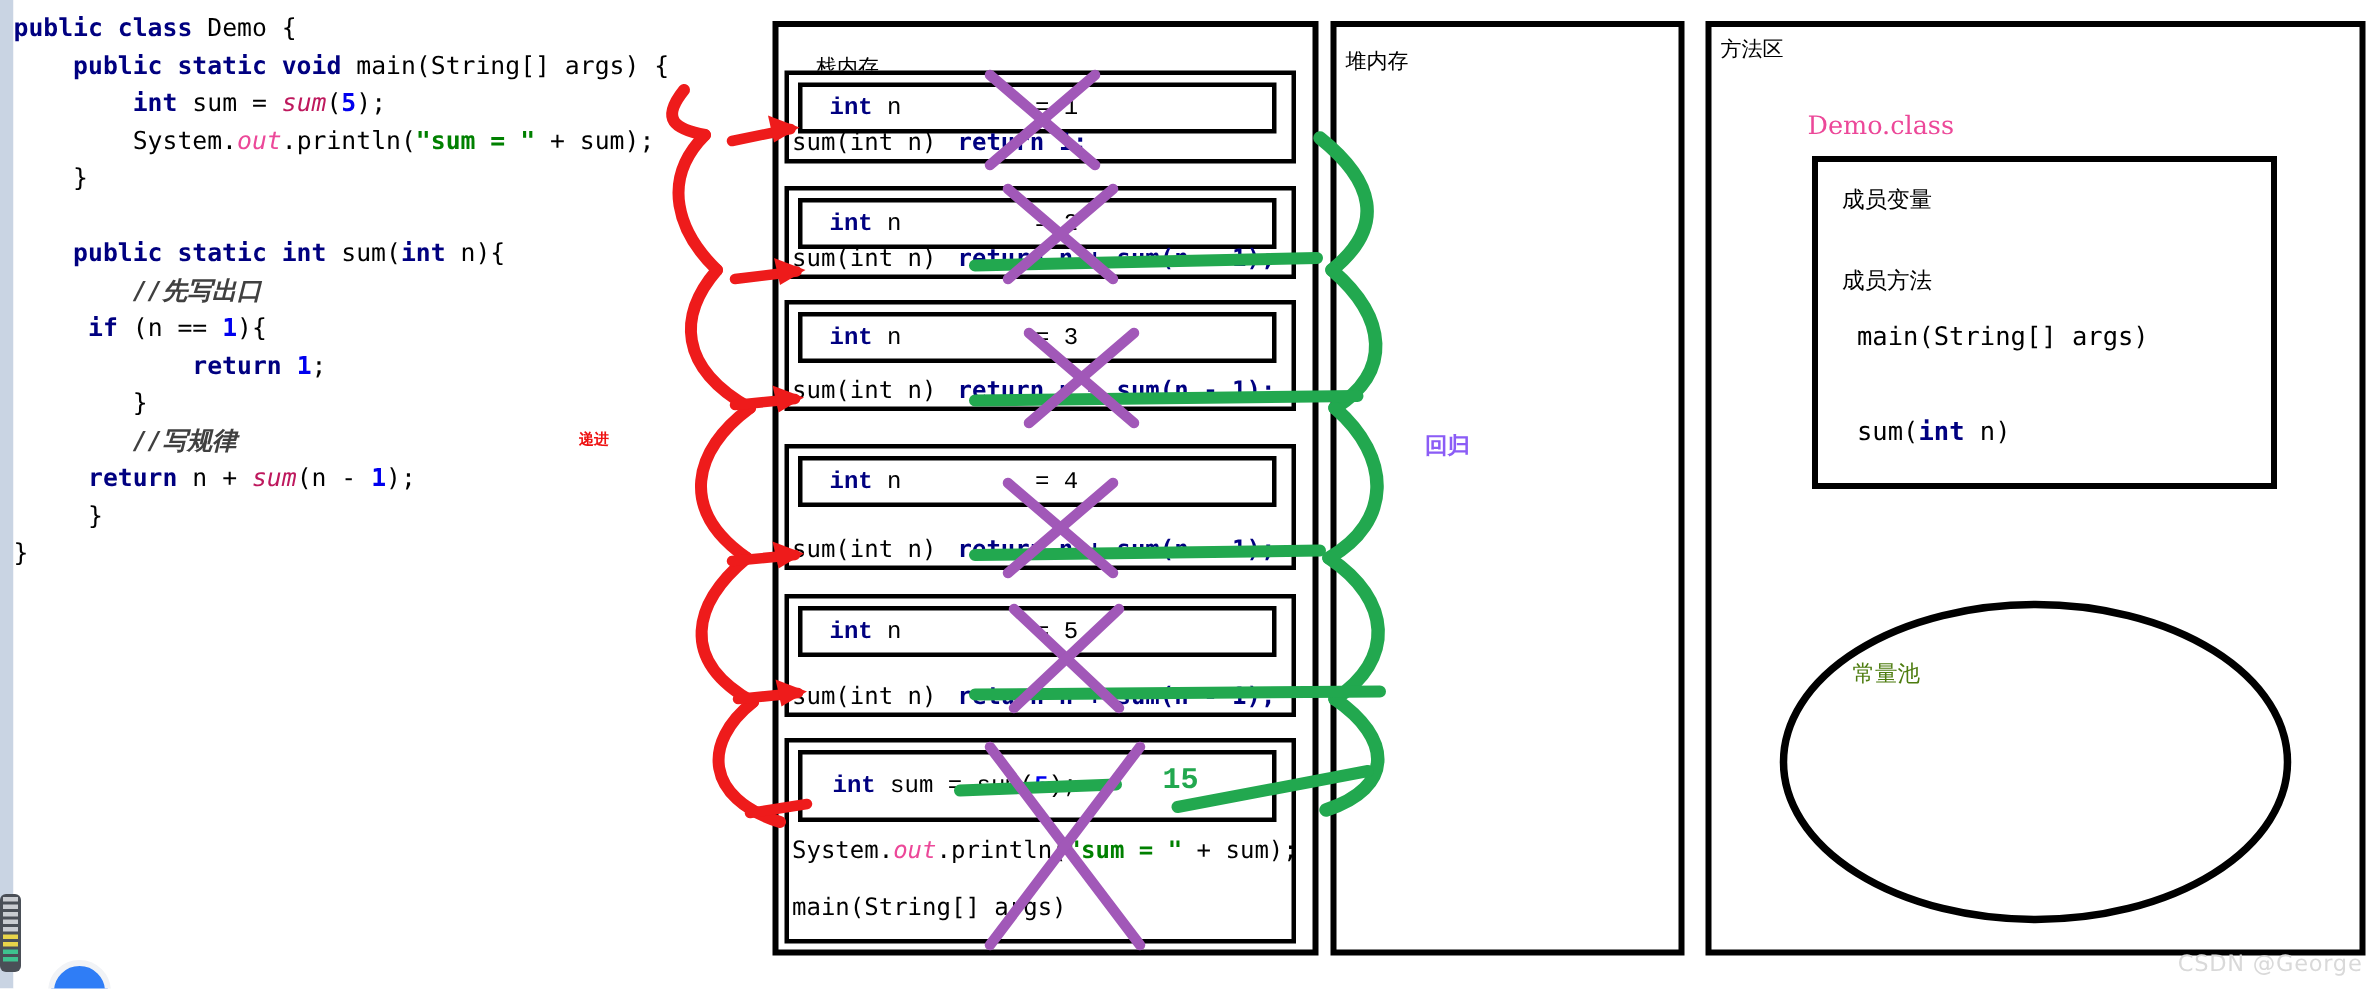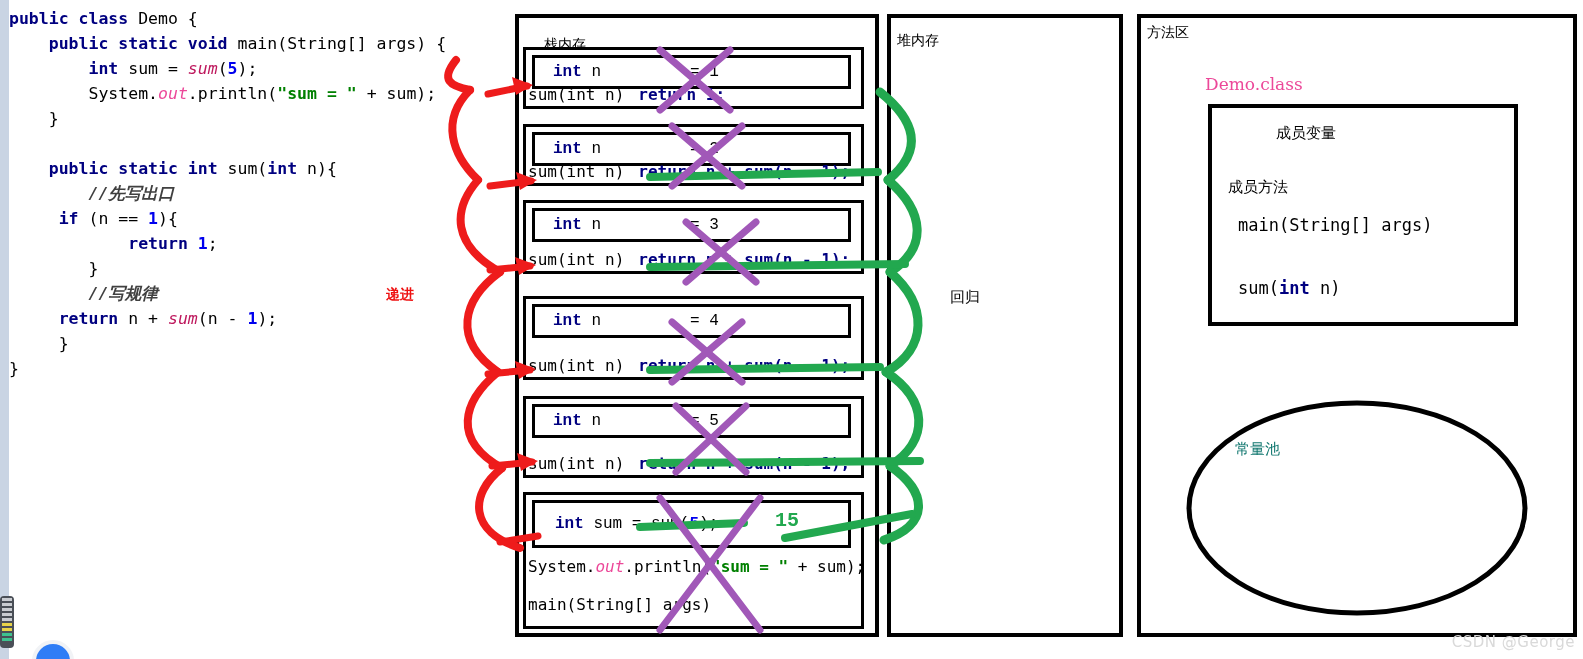--- a/index.html
+++ b/index.html
@@ -27,25 +27,25 @@
   .code-line{height:25px;}
   .kw{color:#000080;font-weight:bold;}
   .num{color:#0000ee;font-weight:bold;}
   .str{color:#008000;font-weight:bold;}
   .fld{color:#ec4899;font-style:italic;}
   .mth{color:#be185d;font-style:italic;}
   .cmt{color:#404040;font-style:italic;font-weight:bold;}
   .plain{color:#000;}
 
   .label-red{
-    position:absolute;color:#ee1111;font-weight:bold;font-size:14px;
+    position:absolute;color:#ee1111;font-weight:bold;font-size:10px;
     font-family:"DejaVu Sans","Liberation Sans",sans-serif;
   }
   .label-green{
-    position:absolute;color:#000000;font-weight:normal;font-size:15px;
+    position:absolute;color:#8b5cf6;font-weight:bold;font-size:15px;
     font-family:"DejaVu Sans","Liberation Sans",sans-serif;
   }
 
   
   .mem-box{position:absolute;border:4px solid #000;background:#fff;box-sizing:border-box;}
   .mem-title{
     position:absolute;font-size:14px;color:#000;
     font-family:"DejaVu Sans","Liberation Sans",sans-serif;
     white-space:nowrap;
   }
@@ -78,21 +78,21 @@
   }
   .ma-mono{
     position:absolute;font-size:17px;color:#000;white-space:pre;
     font-family:"DejaVu Sans Mono","Liberation Mono",monospace;
   }
   .demo-class-label{
     position:absolute;left:1205px;top:74px;font-size:17px;color:#ec4899;
     font-family:"DejaVu Serif","Liberation Serif",serif;
   }
   .pool-label{
-    position:absolute;left:1235px;top:440px;font-size:15px;color:#0f766e;
+    position:absolute;left:1235px;top:440px;font-size:15px;color:#4d7c0f;
     font-family:"DejaVu Sans","Liberation Sans",sans-serif;
   }
   svg.overlay{position:absolute;left:0;top:0;width:1583px;height:659px;pointer-events:none;}
 
   .watermark{
     position:absolute;right:8px;bottom:8px;font-size:15px;color:#d9d9d9;
     font-family:"DejaVu Sans","Liberation Sans",sans-serif;letter-spacing:.5px;
   }
   .taskbar-icon{
     position:absolute;left:0px;top:596px;width:14px;height:52px;
@@ -153,21 +153,21 @@
   <div class="mem-title" style="left:897px;top:32px;">堆内存</div>
   <div class="label-green" style="left:950px;top:288px;">回归</div>
 
   <div class="mem-box" id="method-box"></div>
   <div class="mem-title" style="left:1147px;top:24px;">方法区</div>
 
   <div class="demo-class-label">Demo.class</div>
 
   <div class="mem-box" id="demo-inner-box"></div>
 
-  <div class="ma-text" style="left:1228px;top:124px;margin-left:48px;">成员变量</div>
+  <div class="ma-text" style="left:1228px;top:124px;">成员变量</div>
   <div class="ma-text" style="left:1228px;top:178px;">成员方法</div>
 
   <div class="ma-mono" style="left:1238px;top:215px;">main(String[] args)</div>
 
   <div class="ma-mono" style="left:1238px;top:278px;"><span>sum(</span><span class="kw">int </span><span>n)</span></div>
 
   <div class="pool-label">常量池</div>
 
   <svg class="overlay" viewBox="0 0 1583 659">
 

